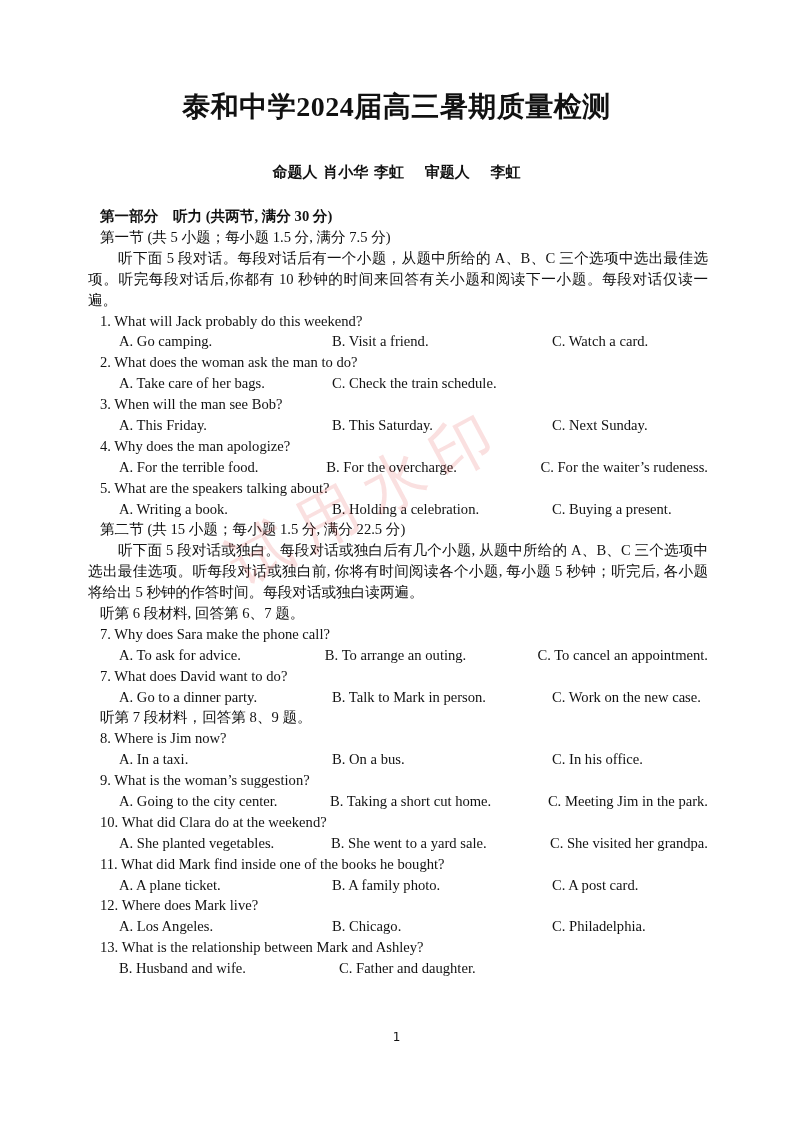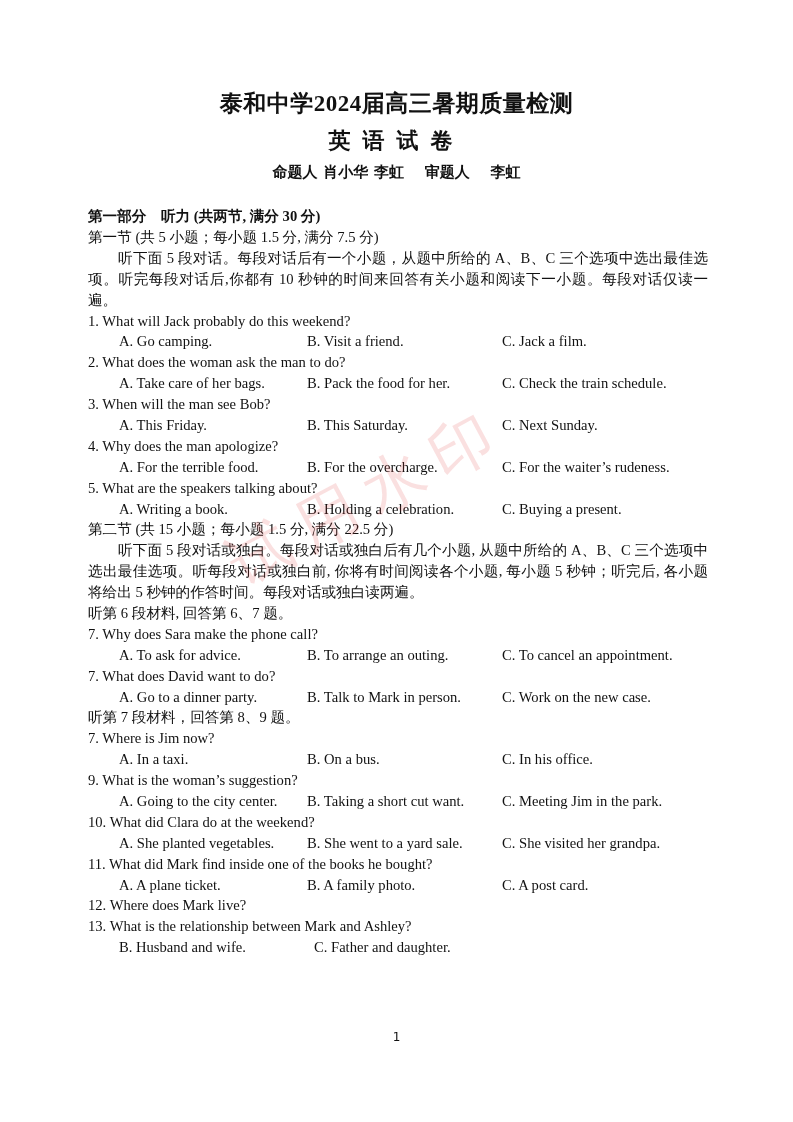--- a/index.html
+++ b/index.html
@@ -1,62 +1,60 @@
 <!DOCTYPE html>
 <html><head>
 <meta charset="utf-8">
 <style>
   html, body { margin:0; padding:0; background:#ffffff; }
   body { width:793px; height:1122px; position:relative; overflow:hidden;
          font-family:"Liberation Serif","DejaVu Serif",serif; color:#111; }
   .page { position:absolute; left:0; top:0; width:793px; height:1122px; }
   .title { position:absolute; left:0; width:793px; text-align:center; font-weight:bold; }
-  .t1 { top:88px; font-size:23px; letter-spacing:0.5px; }
+  .t1 { top:88px; font-size:28px; letter-spacing:0.5px; }
   .t2 { top:126px; font-size:22px; letter-spacing:12px; }
   .t3 { top:163px; font-size:15px; word-spacing:2px; }
   .body { position:absolute; left:88px; top:206px; width:620px; font-size:14.6px; line-height:20.9px; }
-  .line { white-space:nowrap; height:20.9px; }
+  .line { white-space:nowrap; height:20.9px;margin-left:12px; }
   .bold { font-weight:bold; }
   .para { white-space:normal; text-indent:30px; text-align:justify; height:auto; }
-  .opts { display:flex; padding-left:31px; white-space:nowrap; height:20.9px; }
+  .opts { display:flex; padding-left:31px; white-space:nowrap; height:20.9px;gap:25px; }
   .opt-a { width:188px; }
   .opt-b { width:195px; }
   .pagenum { position:absolute; top:1030px; left:0; width:793px; text-align:center;
              font-family:"DejaVu Sans",sans-serif; font-size:12px; }
   .watermark { position:absolute; left:215px; top:455px; font-family:"DejaVu Sans",sans-serif;
                font-size:62px; color:rgba(225,60,60,0.16); transform:rotate(-28deg);
                letter-spacing:14px; pointer-events:none; white-space:nowrap; }
 </style>
 </head>
 <body>
 
 <div class="page">
 
   <div class="title t1">泰和中学2024届高三暑期质量检测</div>
-  <div class="title t2">英语试卷</div>
   <div class="title t3">命题人 肖小华 李虹 　审题人 　李虹</div>
 
   <div class="body">
     <div class="line bold">第一部分　听力 (共两节, 满分 30 分)</div>
     <div class="line">第一节 (共 5 小题；每小题 1.5 分, 满分 7.5 分)</div>
     <div class="para">听下面 5 段对话。每段对话后有一个小题，从题中所给的 A、B、C 三个选项中选出最佳选项。听完每段对话后,你都有 10 秒钟的时间来回答有关小题和阅读下一小题。每段对话仅读一遍。</div>
 
     <div>
       <div class="line">1. What will Jack probably do this weekend?</div>
       <div class="opts">
           <span class="opt-a">A. Go camping.</span>
           <span class="opt-b">B. Visit a friend.</span>
-          <span>C. Jack a film.</span>
+          <span>C. Watch a card.</span>
         </div>
     </div>
     <div>
       <div class="line">2. What does the woman ask the man to do?</div>
       <div class="opts">
           <span class="opt-a">A. Take care of her bags.</span>
-          <span class="opt-b">B. Pack the food for her.</span>
           <span>C. Check the train schedule.</span>
         </div>
     </div>
     <div>
       <div class="line">3. When will the man see Bob?</div>
       <div class="opts">
           <span class="opt-a">A. This Friday.</span>
           <span class="opt-b">B. This Saturday.</span>
           <span>C. Next Sunday.</span>
         </div>
@@ -95,32 +93,32 @@
       <div class="opts">
           <span class="opt-a">A. Go to a dinner party.</span>
           <span class="opt-b">B. Talk to Mark in person.</span>
           <span>C. Work on the new case.</span>
         </div>
     </div>
 
     <div class="line">听第 7 段材料，回答第 8、9 题。</div>
 
     <div>
-      <div class="line">7. Where is Jim now?</div>
+      <div class="line">8. Where is Jim now?</div>
       <div class="opts">
           <span class="opt-a">A. In a taxi.</span>
           <span class="opt-b">B. On a bus.</span>
           <span>C. In his office.</span>
         </div>
     </div>
     <div>
       <div class="line">9. What is the woman’s suggestion?</div>
       <div class="opts">
           <span class="opt-a">A. Going to the city center.</span>
-          <span class="opt-b">B. Taking a short cut want.</span>
+          <span class="opt-b">B. Taking a short cut home.</span>
           <span>C. Meeting Jim in the park.</span>
         </div>
     </div>
 
 
     <div>
       <div class="line">10. What did Clara do at the weekend?</div>
       <div class="opts">
           <span class="opt-a">A. She planted vegetables.</span>
           <span class="opt-b">B. She went to a yard sale.</span>
@@ -130,20 +128,25 @@
     <div>
       <div class="line">11. What did Mark find inside one of the books he bought?</div>
       <div class="opts">
           <span class="opt-a">A. A plane ticket.</span>
           <span class="opt-b">B. A family photo.</span>
           <span>C. A post card.</span>
         </div>
     </div>
     <div>
       <div class="line">12. Where does Mark live?</div>
+      <div class="opts">
+          <span class="opt-a">A. Los Angeles.</span>
+          <span class="opt-b">B. Chicago.</span>
+          <span>C. Philadelphia.</span>
+        </div>
     </div>
     <div>
       <div class="line">13. What is the relationship between Mark and Ashley?</div>
       <div class="opts">
           <span class="opt-b">B. Husband and wife.</span>
           <span>C. Father and daughter.</span>
         </div>
     </div>
   </div>
 

